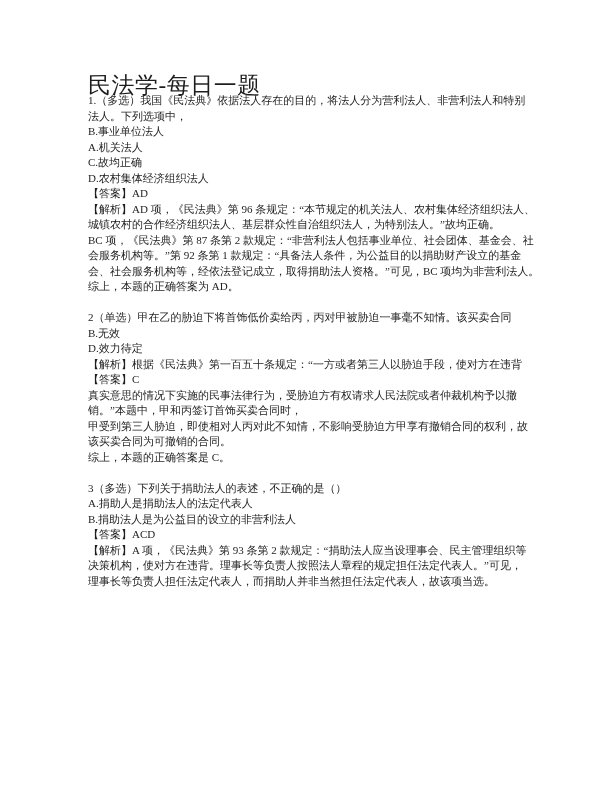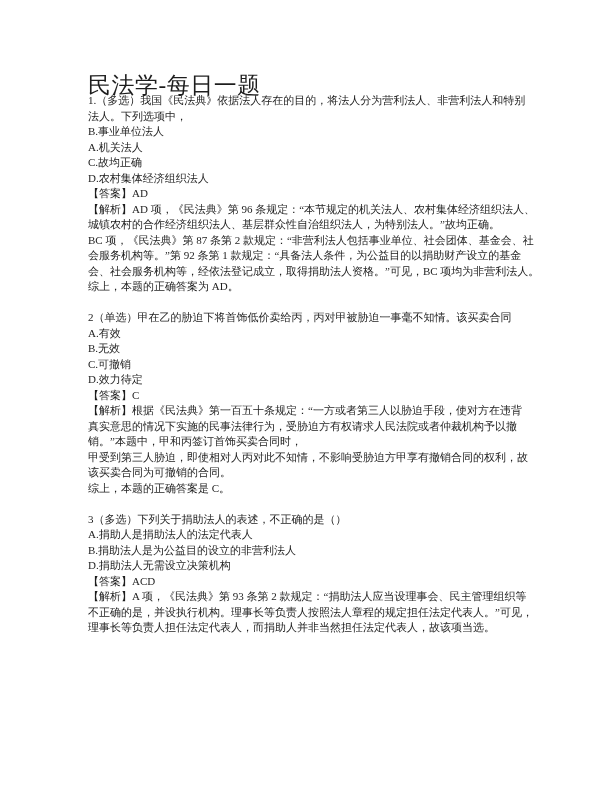--- a/index.html
+++ b/index.html
@@ -63,39 +63,36 @@
         <div class="line">BC 项，《民法典》第 87 条第 2 款规定：“非营利法人包括事业单位、社会团体、基金会、社</div>
         <div class="line">会服务机构等。”第 92 条第 1 款规定：“具备法人条件，为公益目的以捐助财产设立的基金</div>
         <div class="line">会、社会服务机构等，经依法登记成立，取得捐助法人资格。”可见，BC 项均为非营利法人。</div>
         <div class="line">综上，本题的正确答案为 AD。</div>
       </section>
 
     <div class="block-spacer"></div>
 
     <section class="question-block">
         <div class="line">2（单选）甲在乙的胁迫下将首饰低价卖给丙，丙对甲被胁迫一事毫不知情。该买卖合同</div>
-        <div class="line">A.有效</div>
         <div class="line">B.无效</div>
-        <div class="line">C.可撤销</div>
         <div class="line">D.效力待定</div>
+        <div class="line">【解析】根据《民法典》第一百五十条规定：“一方或者第三人以胁迫手段，使对方在违背</div>
         <div class="line">【答案】C</div>
-        <div class="line">【解析】根据《民法典》第一百五十条规定：“一方或者第三人以胁迫手段，使对方在违背</div>
         <div class="line">真实意思的情况下实施的民事法律行为，受胁迫方有权请求人民法院或者仲裁机构予以撤</div>
         <div class="line">销。”本题中，甲和丙签订首饰买卖合同时，</div>
         <div class="line">甲受到第三人胁迫，即使相对人丙对此不知情，不影响受胁迫方甲享有撤销合同的权利，故</div>
         <div class="line">该买卖合同为可撤销的合同。</div>
         <div class="line">综上，本题的正确答案是 C。</div>
       </section>
 
     <div class="block-spacer"></div>
 
     <section class="question-block">
         <div class="line">3（多选）下列关于捐助法人的表述，不正确的是（）</div>
         <div class="line">A.捐助人是捐助法人的法定代表人</div>
         <div class="line">B.捐助法人是为公益目的设立的非营利法人</div>
-        <div class="line">D.捐助法人无需设立决策机构</div>
         <div class="line">【答案】ACD</div>
         <div class="line">【解析】A 项，《民法典》第 93 条第 2 款规定：“捐助法人应当设理事会、民主管理组织等</div>
-        <div class="line">不正确的是，并设执行机构。理事长等负责人按照法人章程的规定担任法定代表人。”可见，</div>
+        <div class="line">决策机构，使对方在违背。理事长等负责人按照法人章程的规定担任法定代表人。”可见，</div>
         <div class="line">理事长等负责人担任法定代表人，而捐助人并非当然担任法定代表人，故该项当选。</div>
       </section>
   </div>
 </div>
 
 </body></html>

